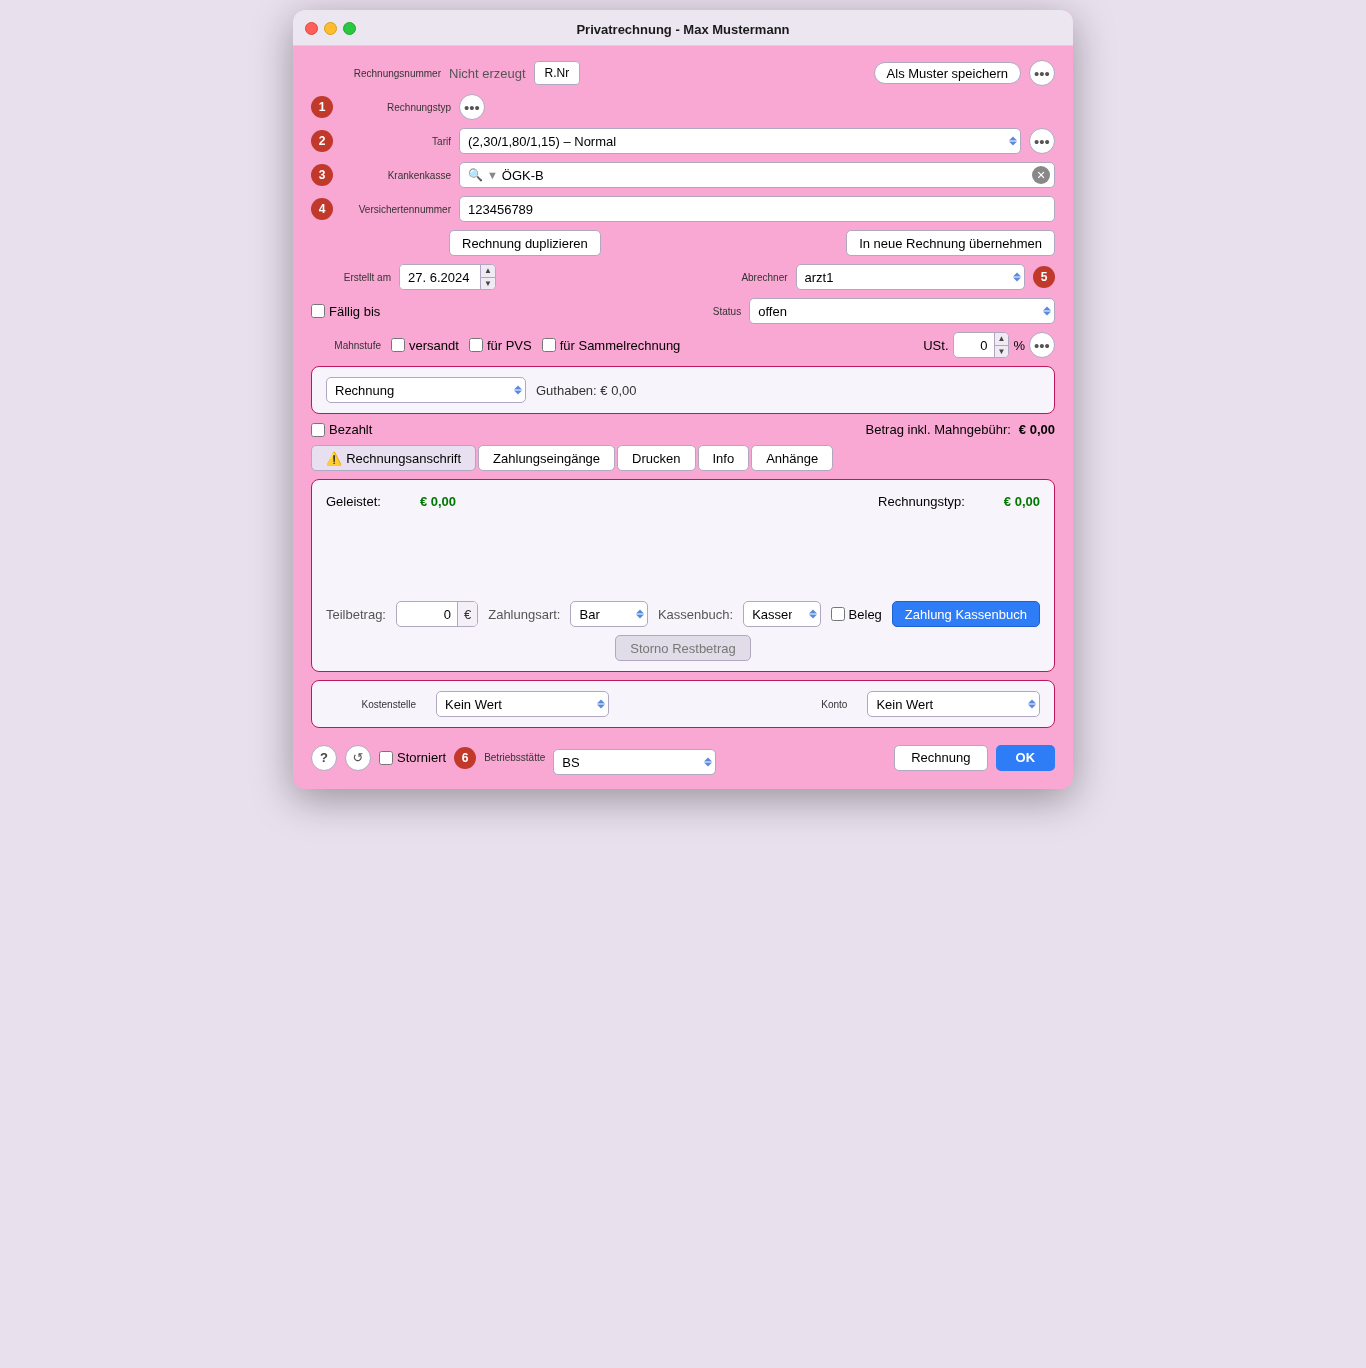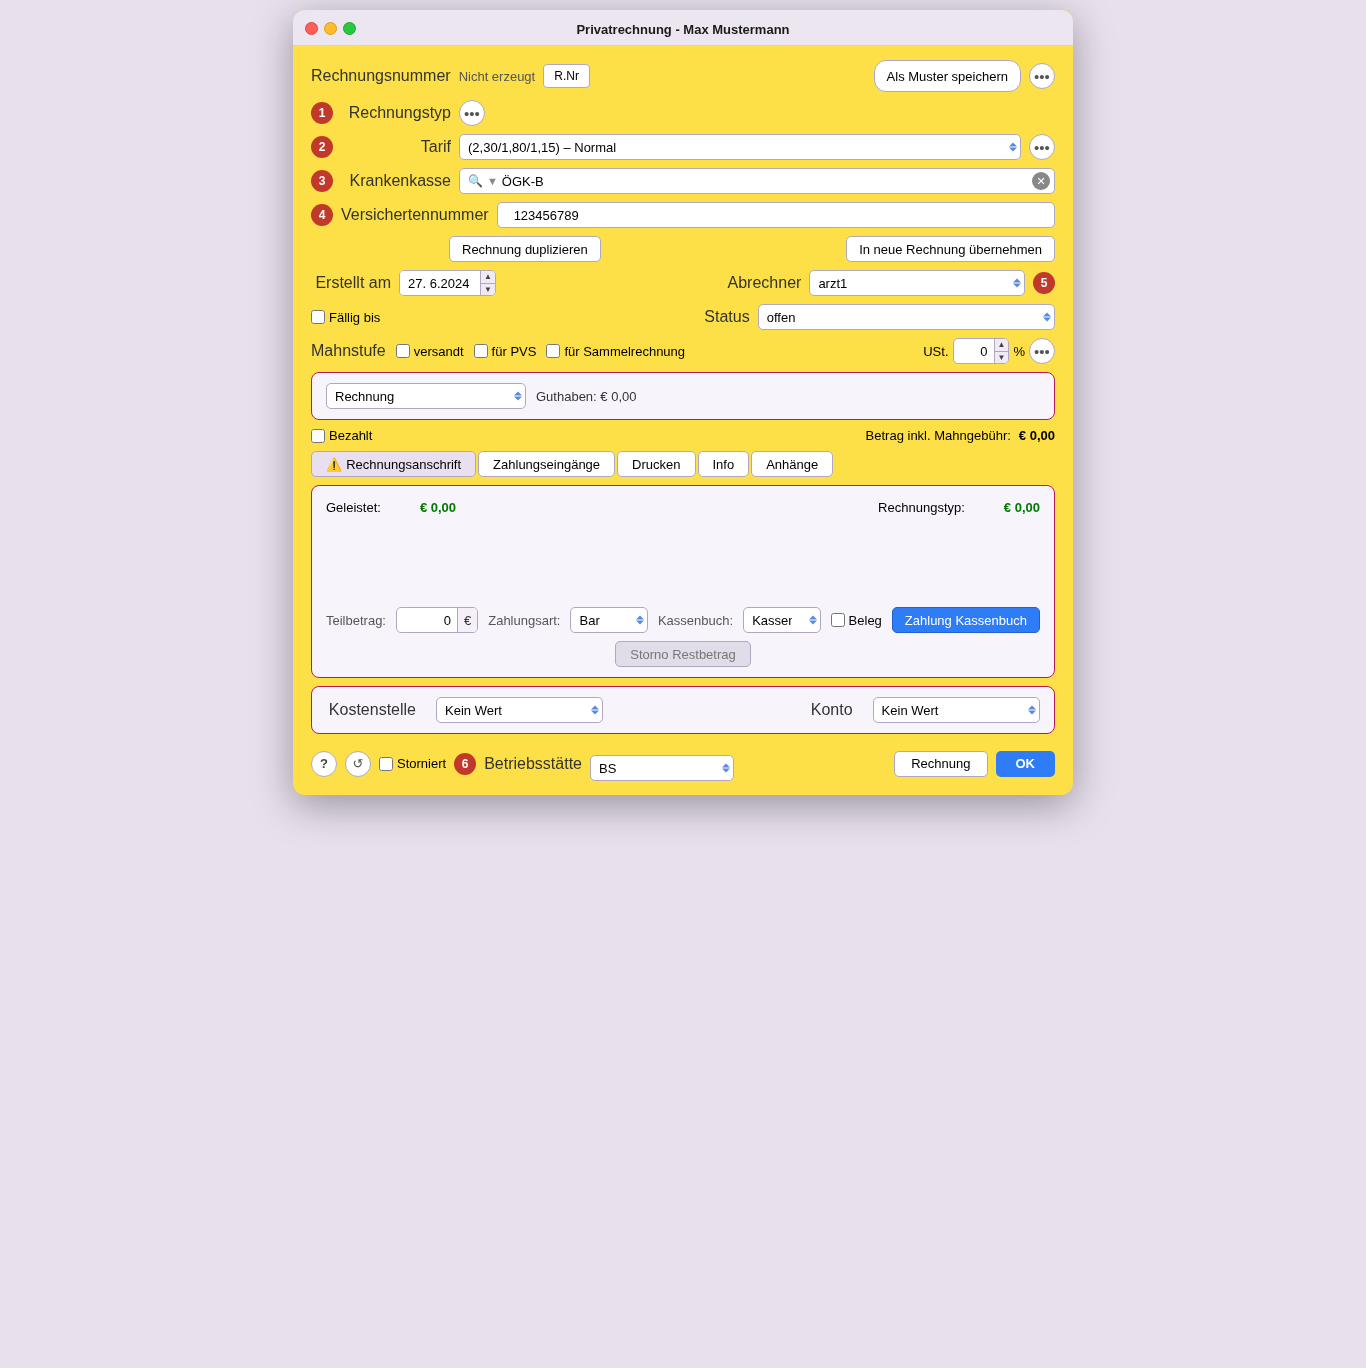--- a/index.html
+++ b/index.html
@@ -7,21 +7,21 @@
       font-family: -apple-system, BlinkMacSystemFont, 'Helvetica Neue', Arial, sans-serif;
       font-size: 13px;
       background: #e8e0ed;
       display: flex;
       justify-content: center;
       align-items: flex-start;
       min-height: 100vh;
       padding: 10px;
     }
     .window {
-      background: #fde047;
+      background: #f9a8d4;
       border-radius: 12px;
       box-shadow: 0 10px 40px rgba(0,0,0,0.35);
       width: 780px;
       overflow: hidden;
     }
     .titlebar {
       background: #ece6f0;
       padding: 12px 16px 8px;
       display: flex;
       align-items: center;
@@ -58,21 +58,21 @@
     }
     .row {
       display: flex;
       align-items: center;
       gap: 8px;
     }
     .label {
       color: #333;
       text-align: right;
       white-space: nowrap;
-      font-size: 16px;
+      font-size: 10px;
     }
     .label-w1 { min-width: 130px; }
     .badge {
       width: 22px;
       height: 22px;
       border-radius: 50%;
       background: #c0392b;
       color: white;
       font-size: 12px;
       font-weight: 700;
@@ -122,21 +122,21 @@
       font-size: 15px;
       color: #555;
       flex-shrink: 0;
     }
     .text-input {
       flex: 1;
       height: 26px;
       border: 1px solid #b0a8c0;
       border-radius: 5px;
       background: white;
-      padding: 0 16px;
+      padding: 0 8px;
       font-size: 13px;
     }
     .krankenkasse-field {
       flex: 1;
       height: 26px;
       border: 1px solid #b0a8c0;
       border-radius: 5px;
       background: white;
       padding: 0 8px;
       font-size: 13px;
@@ -401,21 +401,21 @@
       height: 24px;
       padding: 0 10px;
       border: 1px solid #b0a8c0;
       border-radius: 4px;
       background: white;
       font-size: 12px;
       cursor: pointer;
     }
     .flex-spacer { flex: 1; }
     .muster-btn {
-      height: 32px;
+      height: 22px;
       padding: 0 12px;
       border: 1px solid #b0a8c0;
       border-radius: 12px;
       background: white;
       font-size: 13px;
       cursor: pointer;
     }
     .mahnstufe-row {
       display: flex;
       align-items: center;

